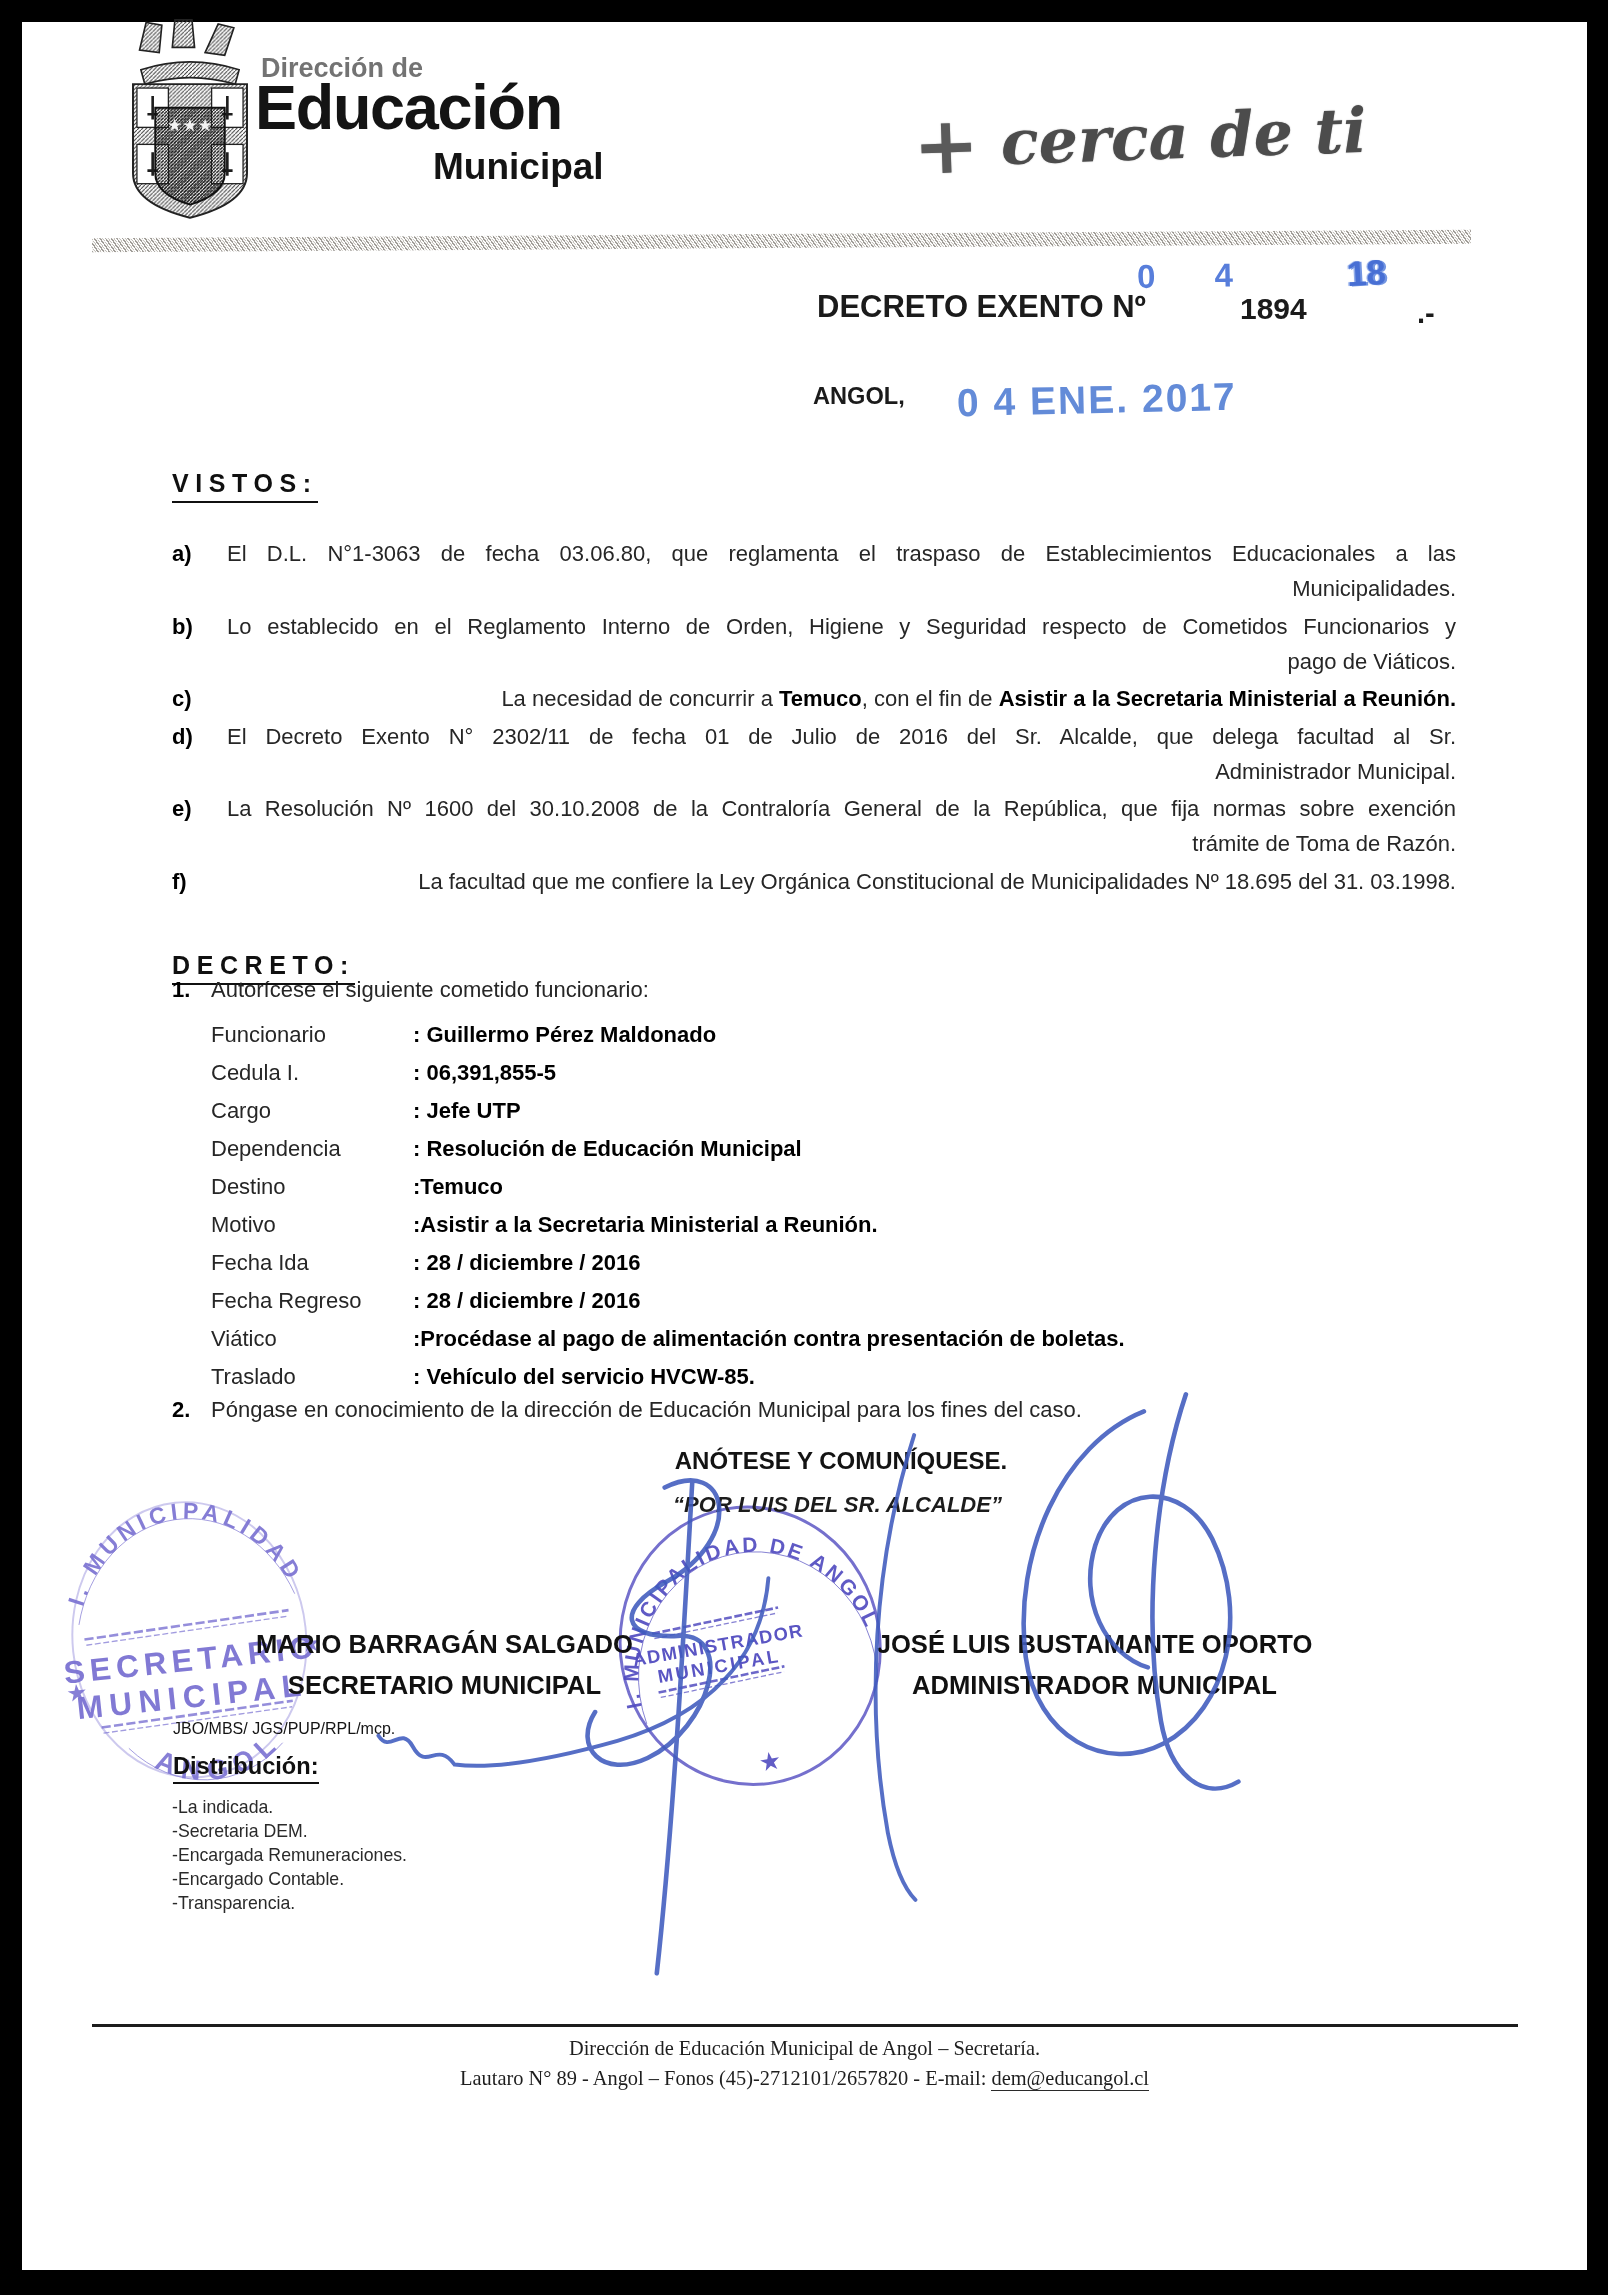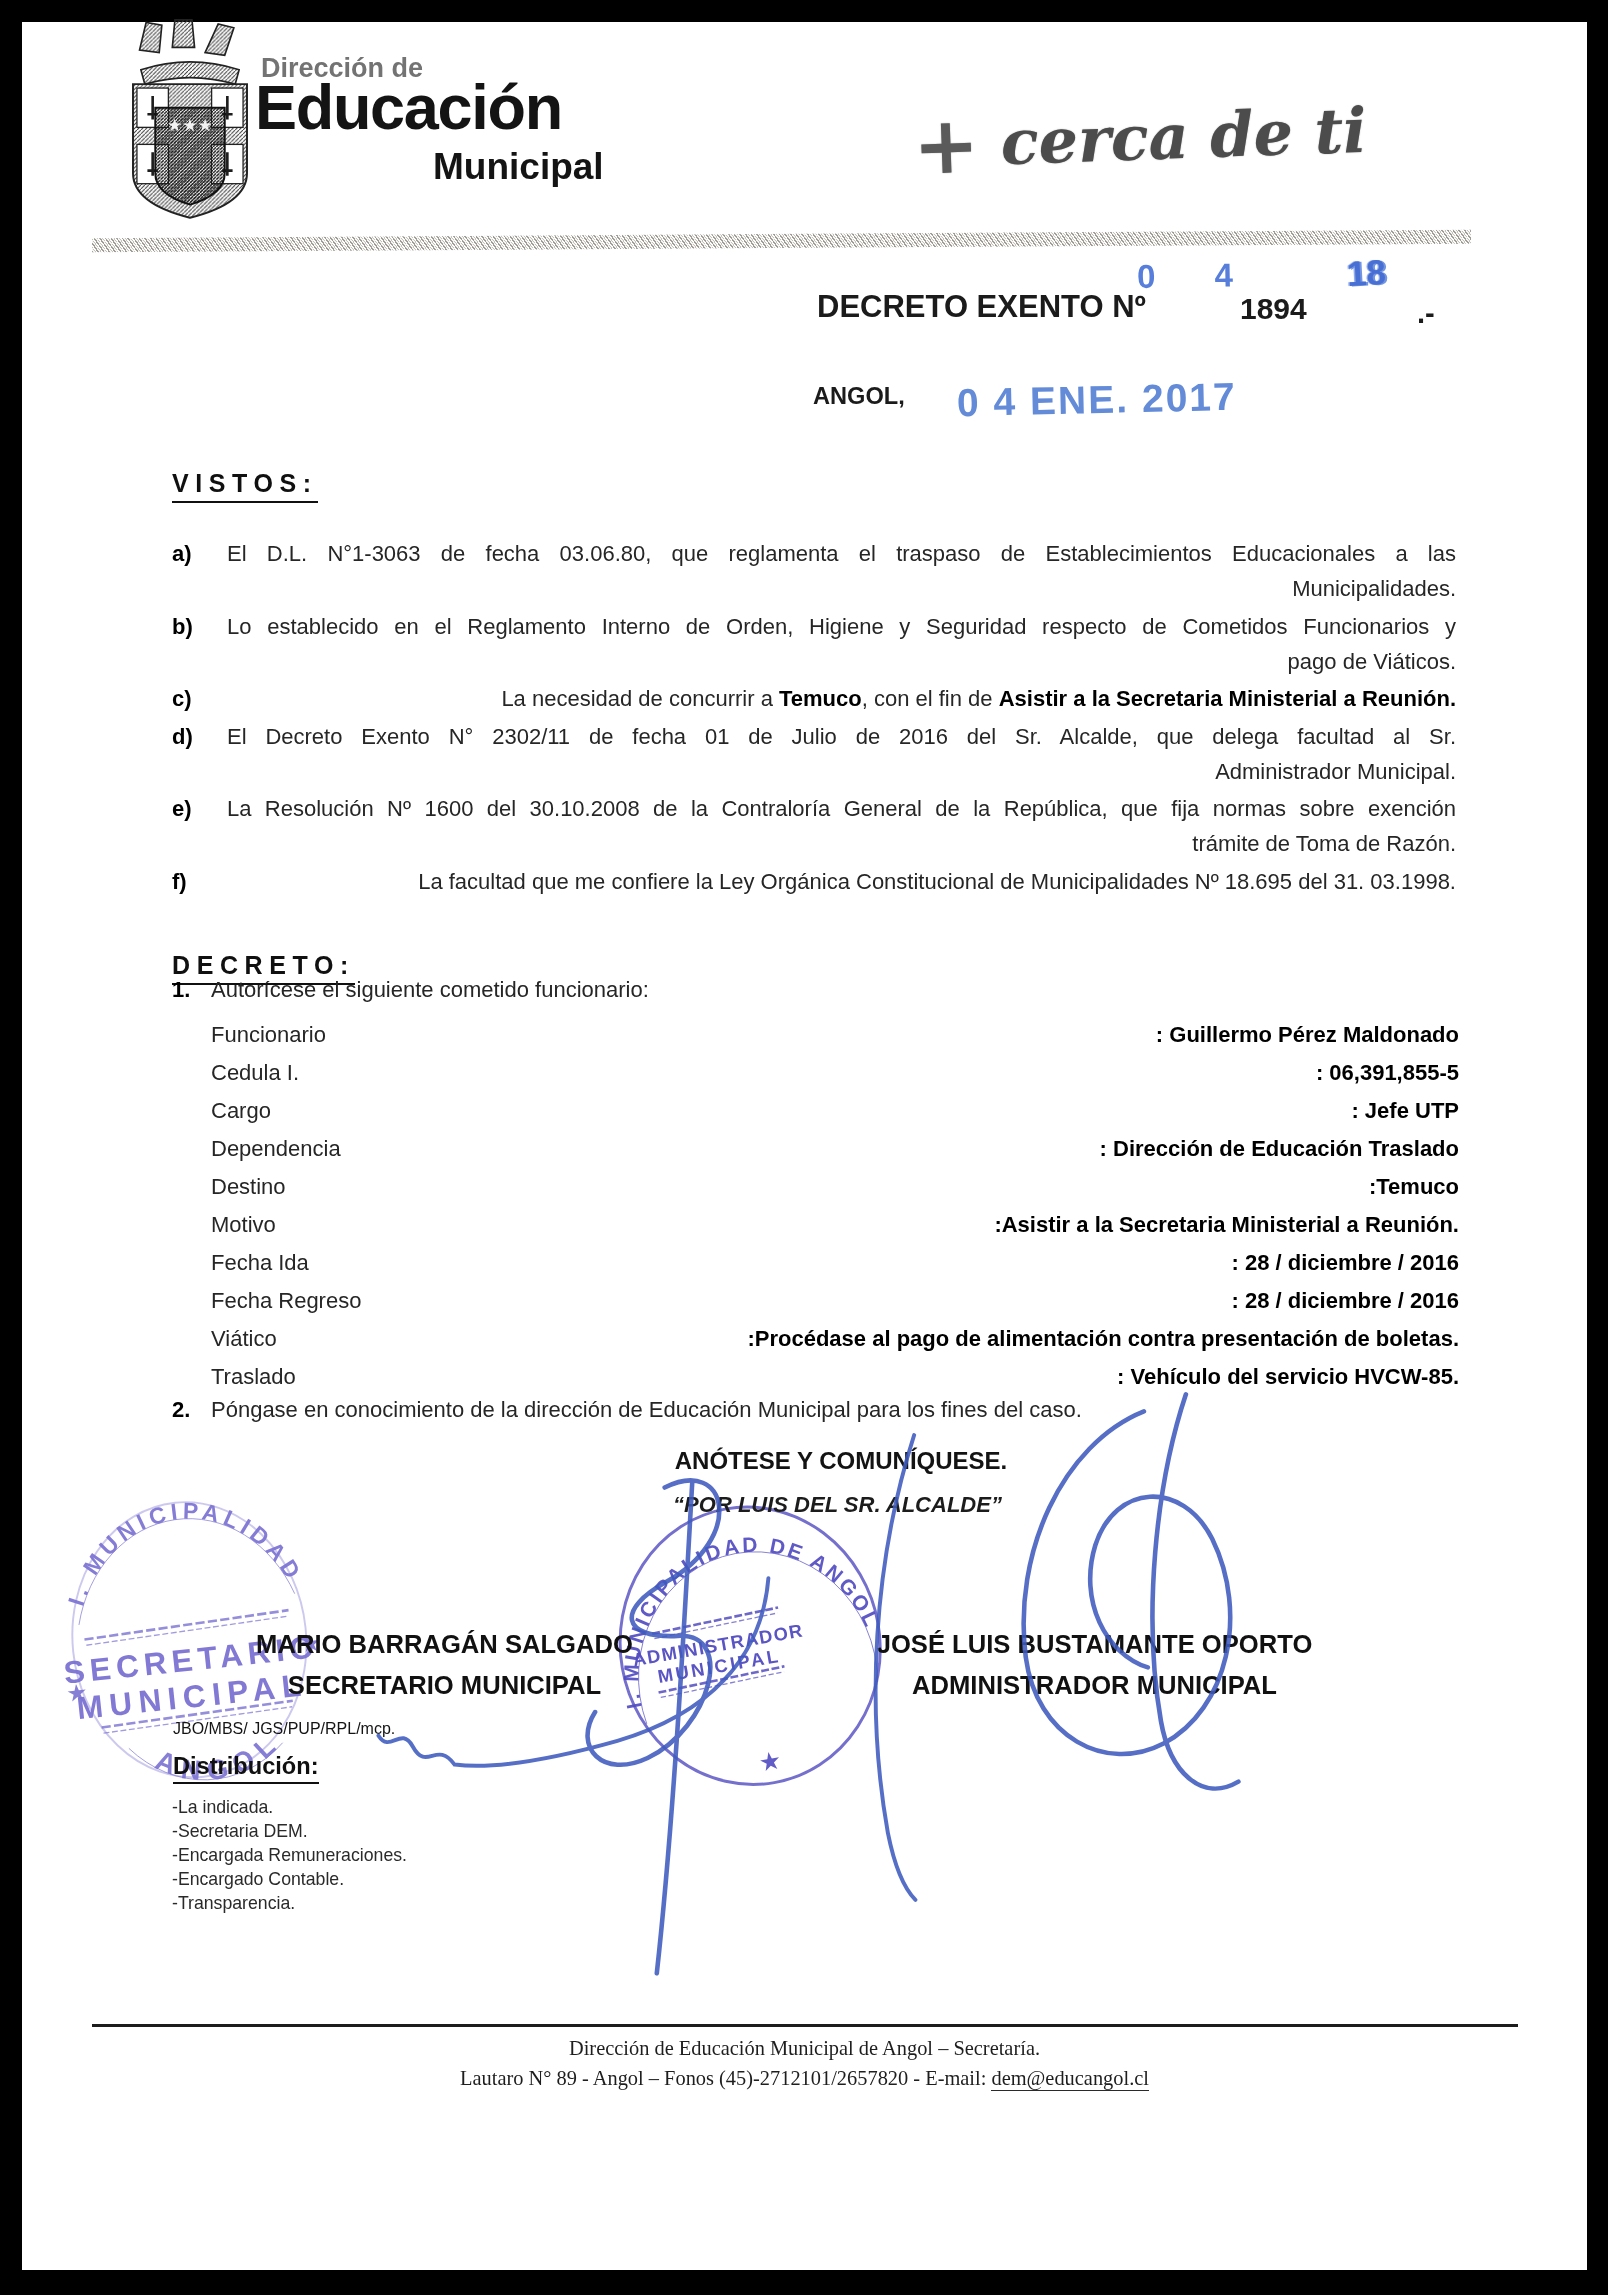--- a/index.html
+++ b/index.html
@@ -44,21 +44,21 @@
   .vline{text-align:right;}
   .vline.just{text-align:justify;text-align-last:justify;}
   
   .num-item{display:flex;font-size:22px;color:#262626;}
   .num-item .n{width:39px;flex:0 0 39px;}
   #item1{left:172px;top:977px;width:1313px;}
   #item2{left:172px;top:1397px;width:1353px;}
   #fields{left:211px;top:1022px;width:1248px;font-size:22px;color:#262626;}
   .f-row{display:flex;height:38px;align-items:flex-start;}
   .f-label{width:202px;flex:0 0 202px;}
-  .f-value{flex:1;text-align:right;}
+  .f-value{flex:1;}
   
   .anotese{left:657px;top:1447px;width:368px;text-align:center;font-size:24px;font-weight:700;color:#131313;}
   .pororden{left:647px;top:1492px;width:381px;text-align:center;font-size:22px;font-weight:700;
             font-style:italic;color:#1c1c1c;}
   
   .sig-block{text-align:center;font-size:25.6px;font-weight:700;color:#111;line-height:41px;}
   #sig-left{left:228px;top:1624px;width:433px;}
   #sig-right{left:858px;top:1624px;width:473px;}
   
   .initials{left:173px;top:1720px;font-size:16px;font-weight:400;color:#141414;}
@@ -243,21 +243,21 @@
       <div class="f-row">
         <div class="f-label">Cedula I.</div>
         <div class="f-value b">: 06,391,855-5</div>
       </div>
       <div class="f-row">
         <div class="f-label">Cargo</div>
         <div class="f-value b">: Jefe UTP</div>
       </div>
       <div class="f-row">
         <div class="f-label">Dependencia</div>
-        <div class="f-value b">: Dirección de Educación Traslado</div>
+        <div class="f-value b">: Resolución de Educación Municipal</div>
       </div>
       <div class="f-row">
         <div class="f-label">Destino</div>
         <div class="f-value b">:Temuco</div>
       </div>
       <div class="f-row">
         <div class="f-label">Motivo</div>
         <div class="f-value b">:Asistir a la Secretaria Ministerial a Reunión.</div>
       </div>
       <div class="f-row">

